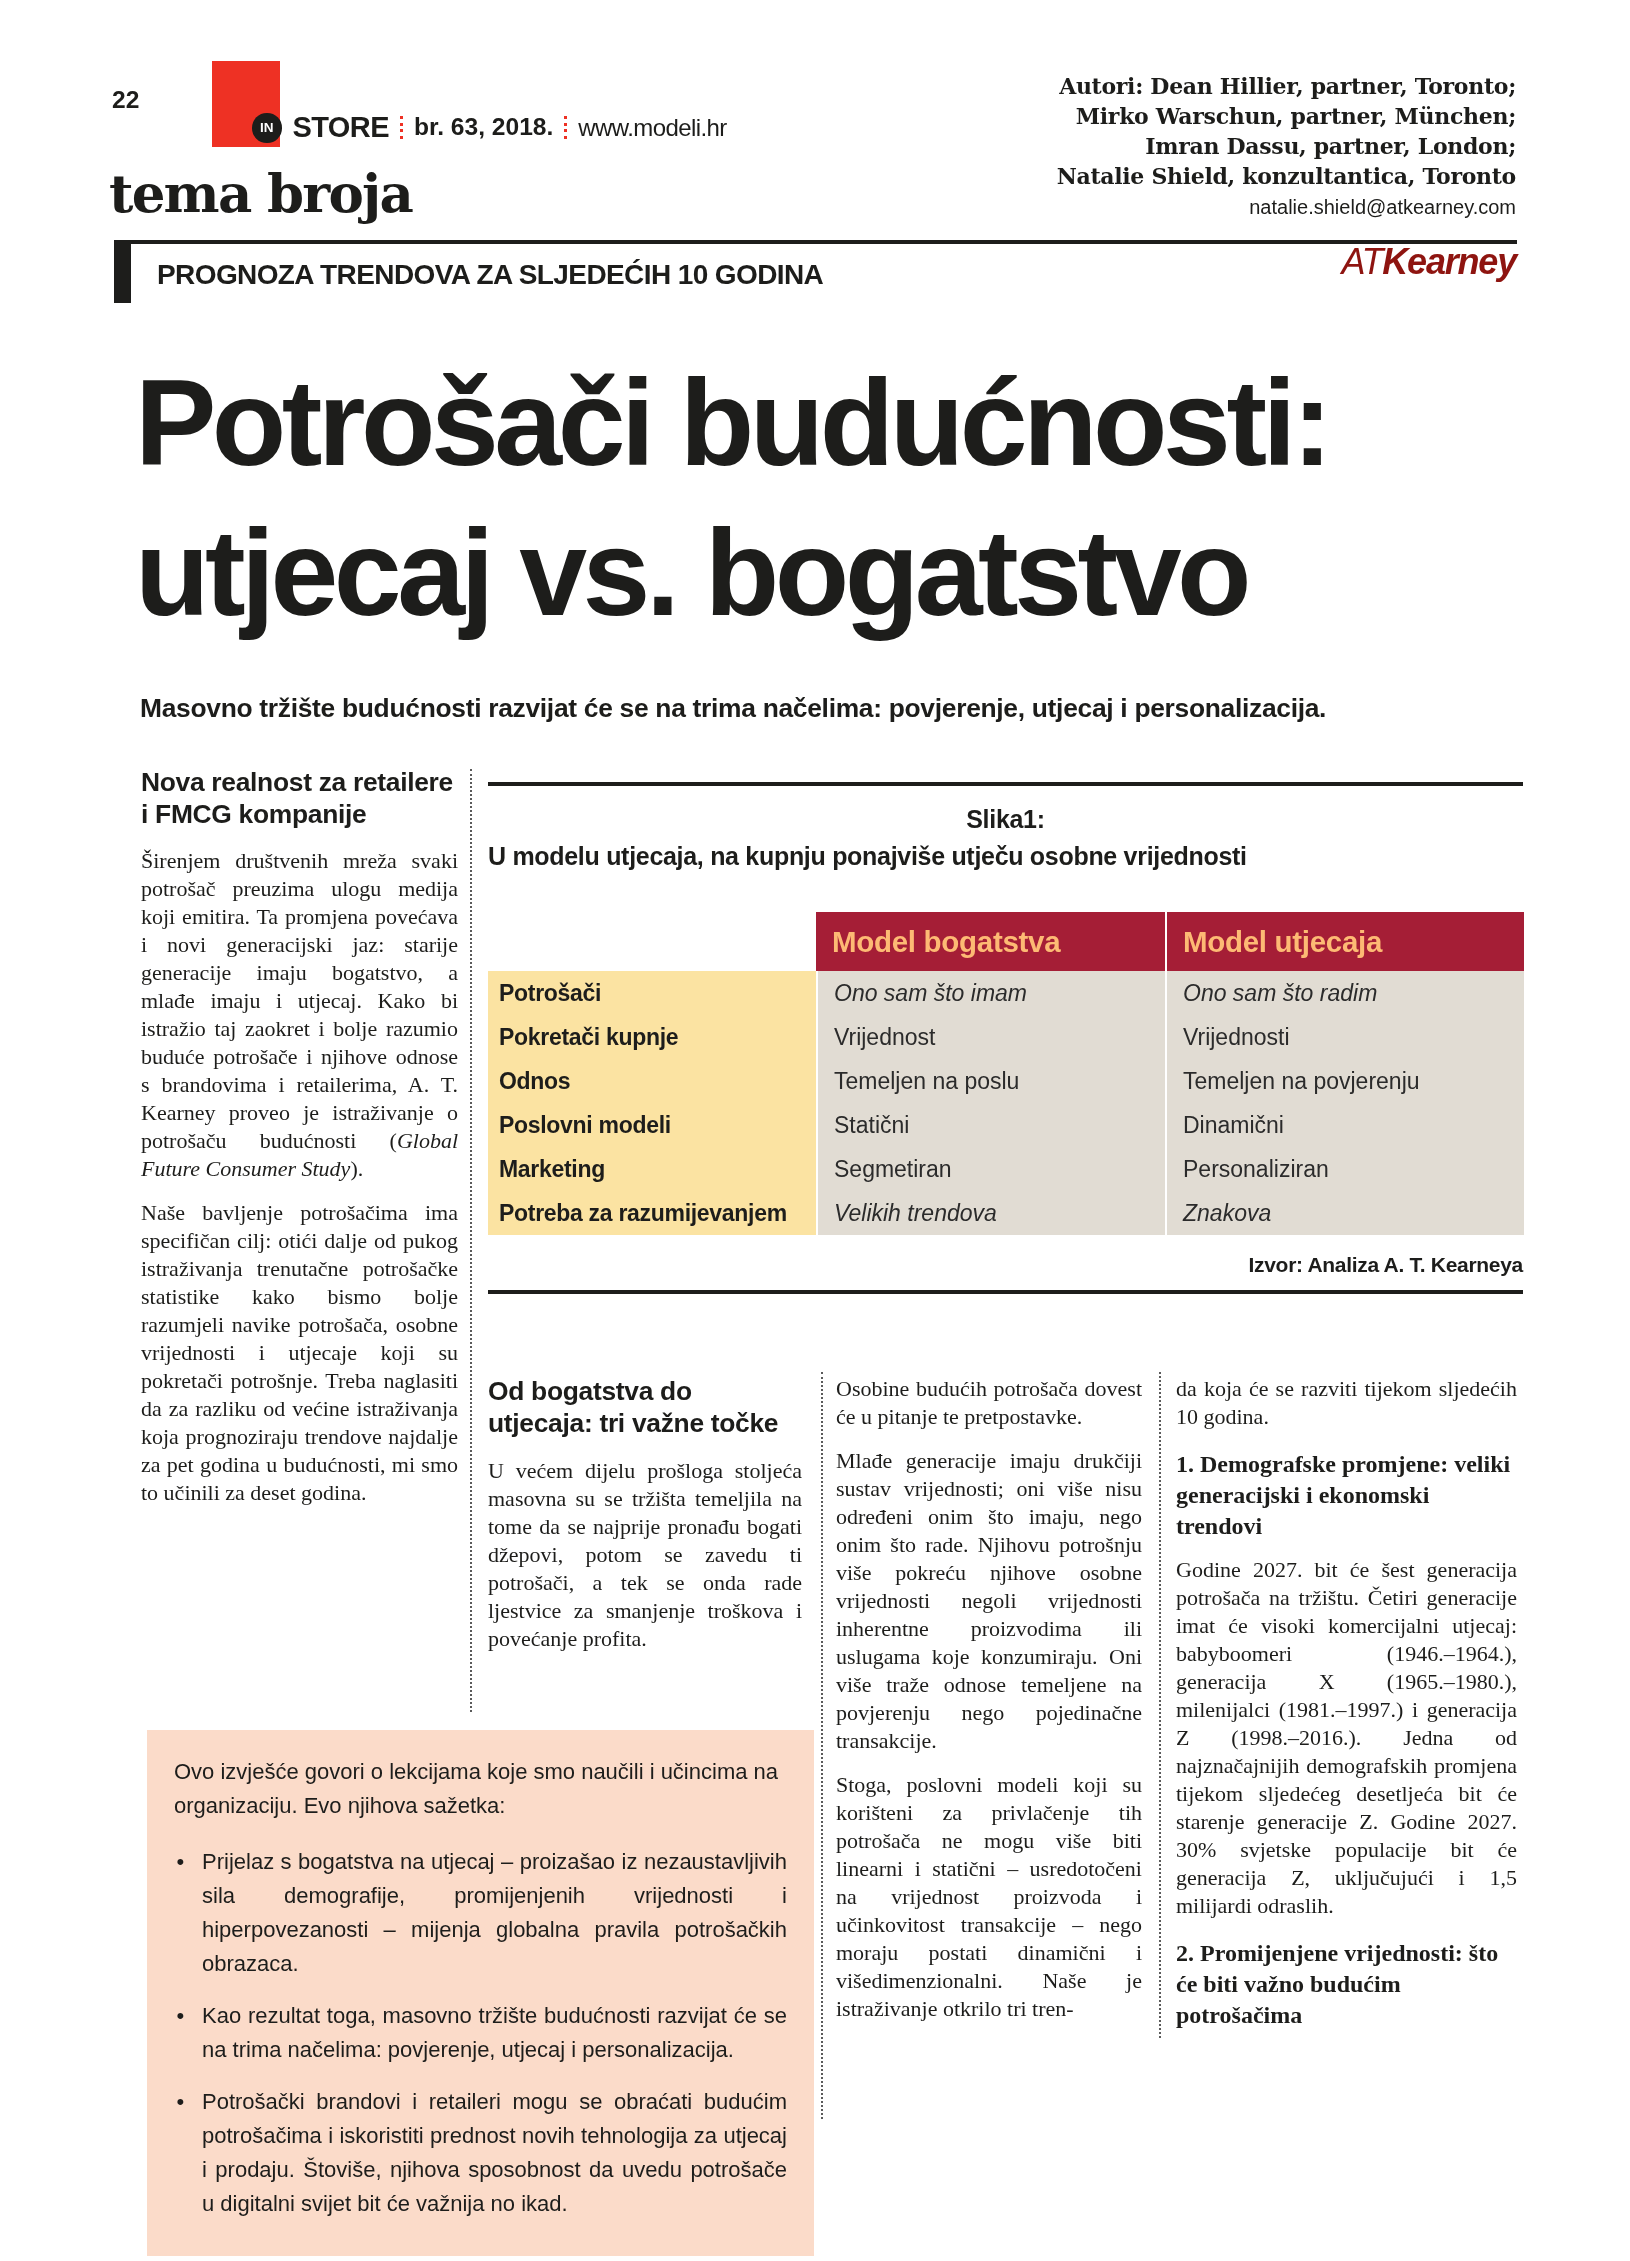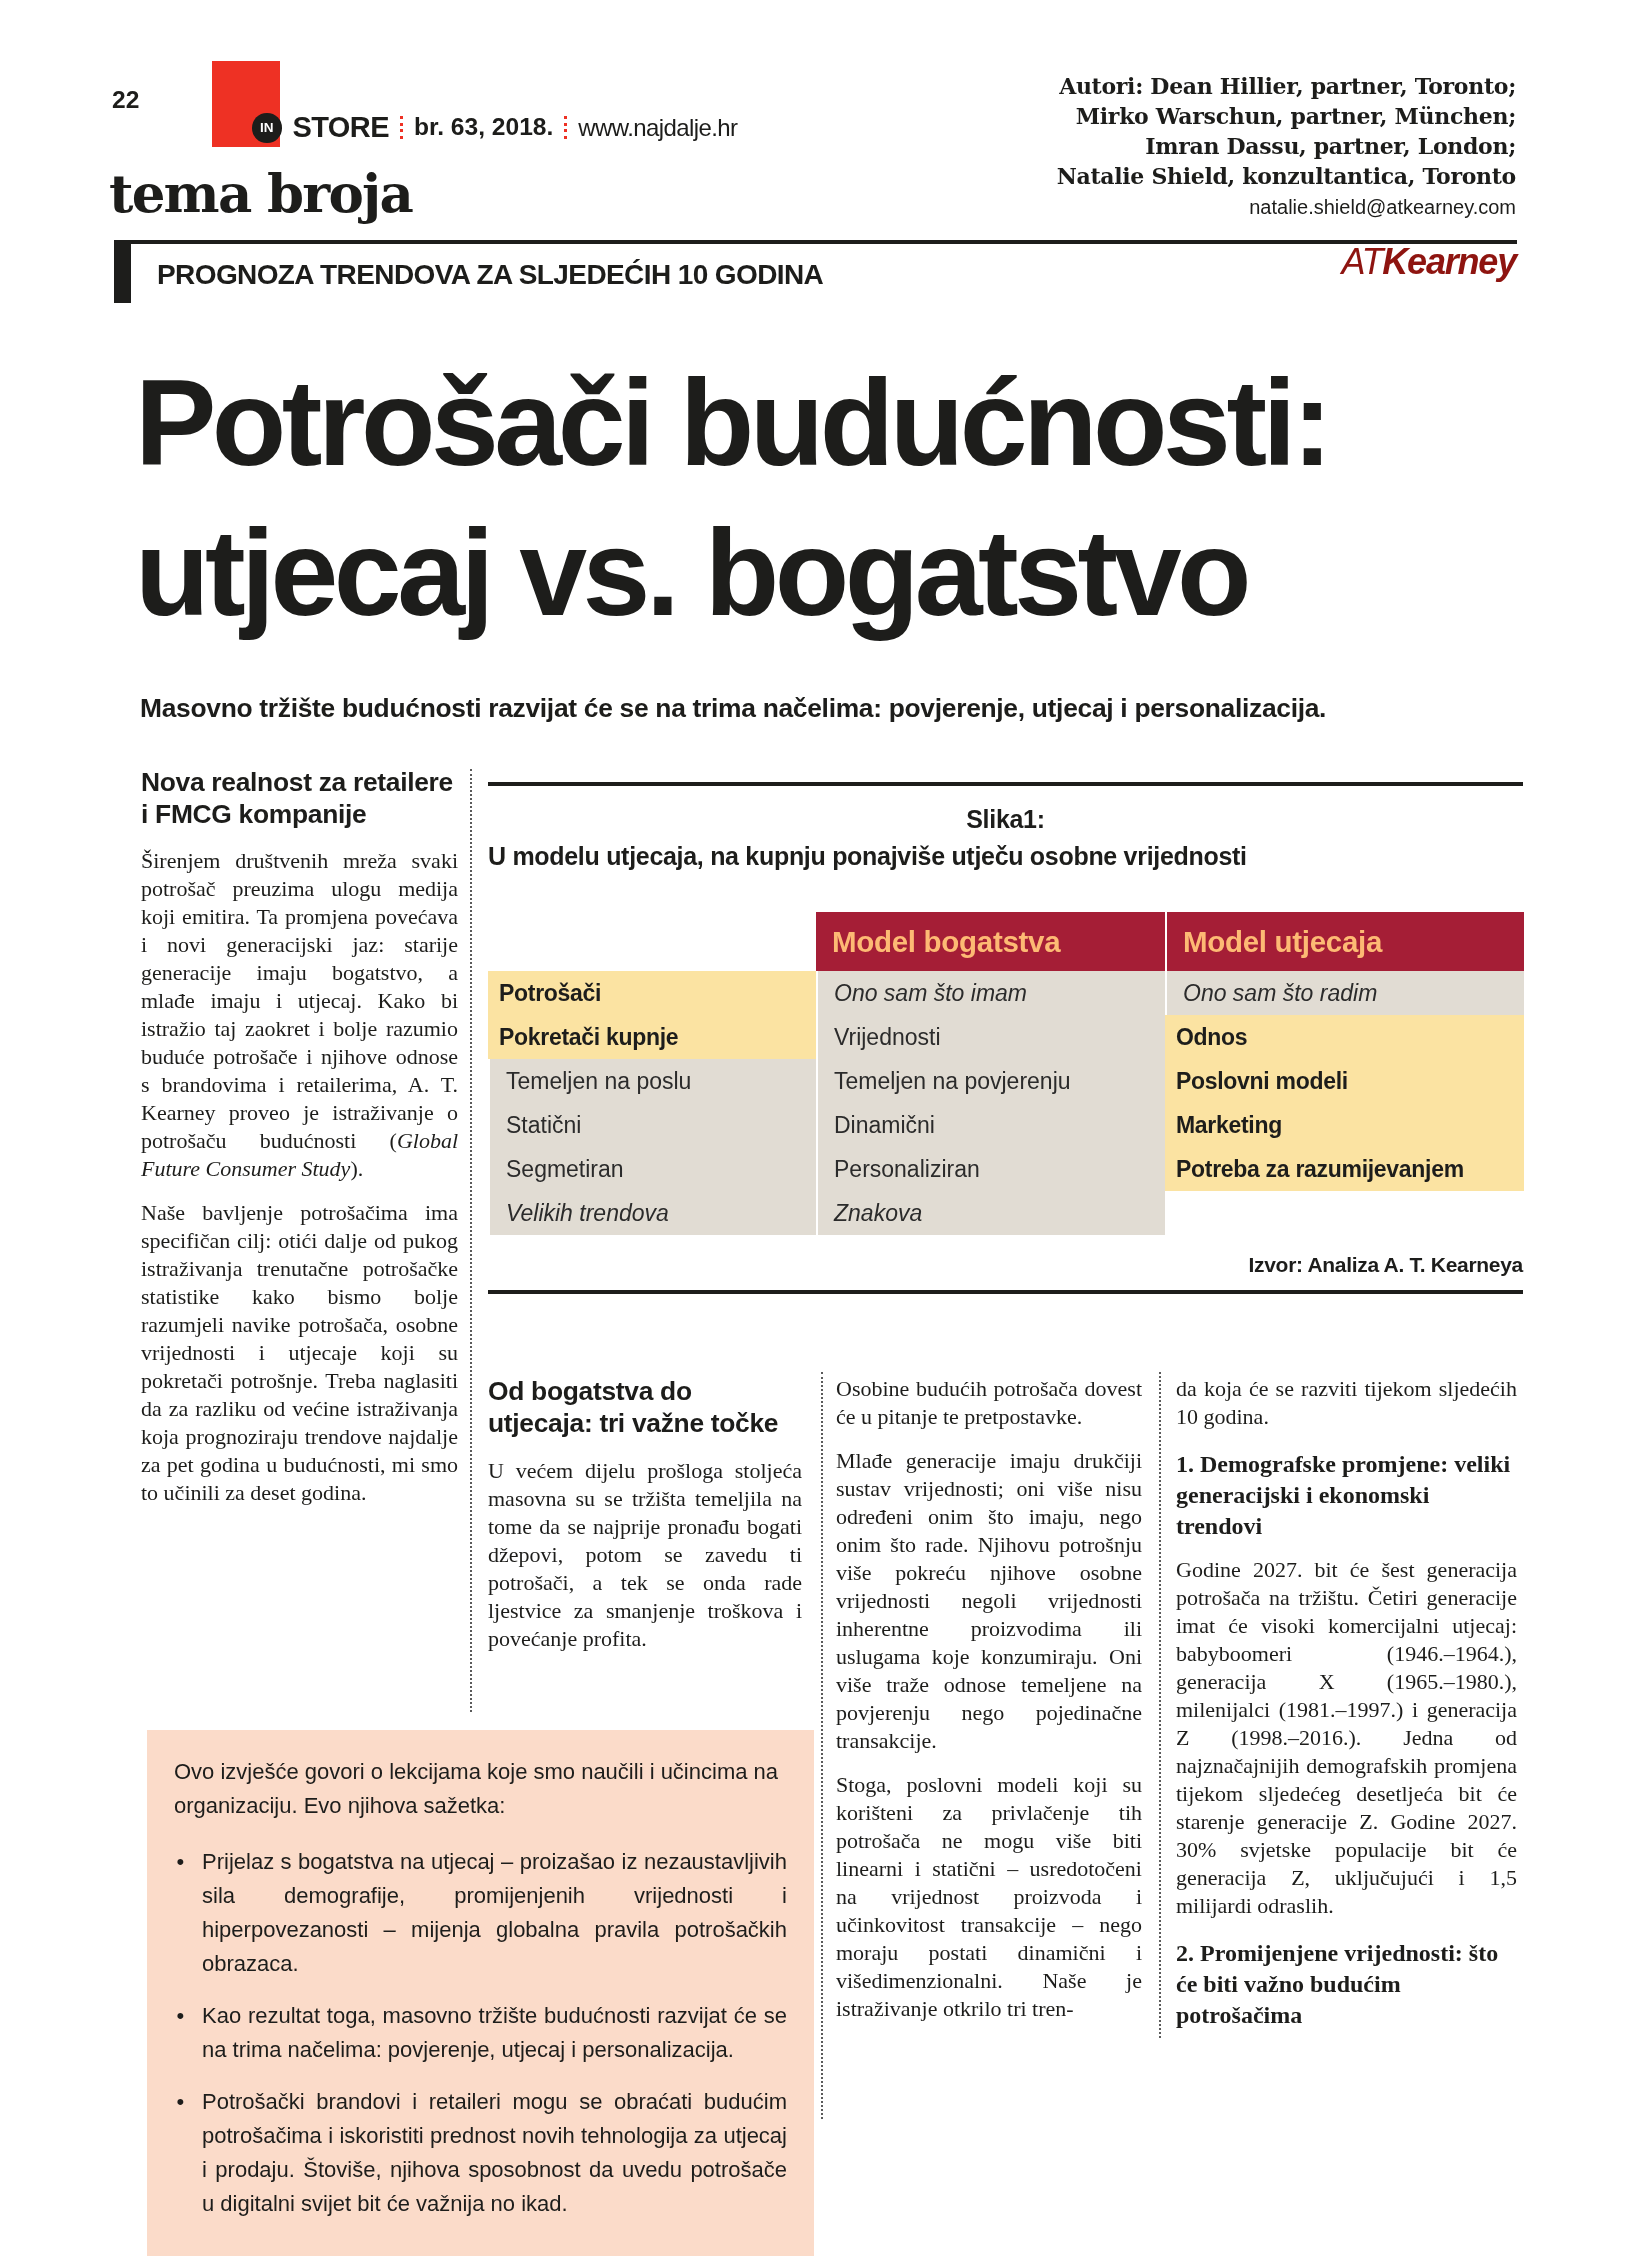--- a/index.html
+++ b/index.html
@@ -87,21 +87,21 @@
 <div id="page">
 
   <div class="page-num">22</div>
   <div class="logo-block" style="background:#EE3124;"></div>
   <div class="logo-row">
     <span class="in-circle">IN</span>
     <span class="store-word">STORE</span>
     <span class="mast-sep"></span>
     <span class="issue-word">br. 63, 2018.</span>
     <span class="mast-sep"></span>
-    <span class="site-word">www.najdalje.hr</span>
+    <span class="site-word">www.modeli.hr</span>
   </div>
   <div class="authors">
     <div>Autori: Dean Hillier, partner, Toronto;</div>
     <div>Mirko Warschun, partner, München;</div>
     <div>Imran Dassu, partner, London;</div>
     <div>Natalie Shield, konzultantica, Toronto</div>
     <div class="email">natalie.shield@atkearney.com</div>
   </div>
   <div class="section-title">tema broja</div>
 
@@ -135,20 +135,21 @@
     <div class="tbl">
       <div class="blank"></div>
       <div class="th">Model bogatstva</div>
       <div class="th gap">Model utjecaja</div>
 
       <div class="rowlabel">Potrošači</div>
       <div class="val it">Ono sam što imam</div>
       <div class="val it">Ono sam što radim</div>
 
       <div class="rowlabel">Pokretači kupnje</div>
+      <div class="val">Vrijednost</div>
       <div class="val">Vrijednosti</div>
 
       <div class="rowlabel">Odnos</div>
       <div class="val">Temeljen na poslu</div>
       <div class="val">Temeljen na povjerenju</div>
 
       <div class="rowlabel">Poslovni modeli</div>
       <div class="val">Statični</div>
       <div class="val">Dinamični</div>
 

